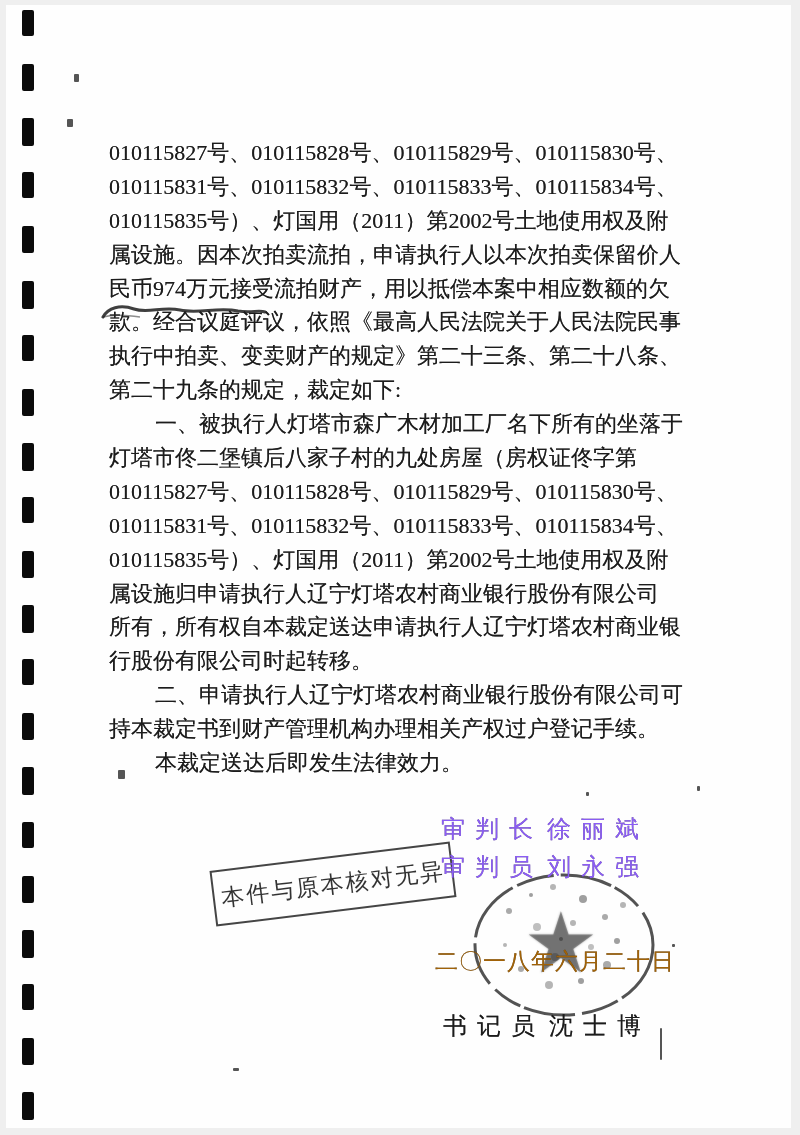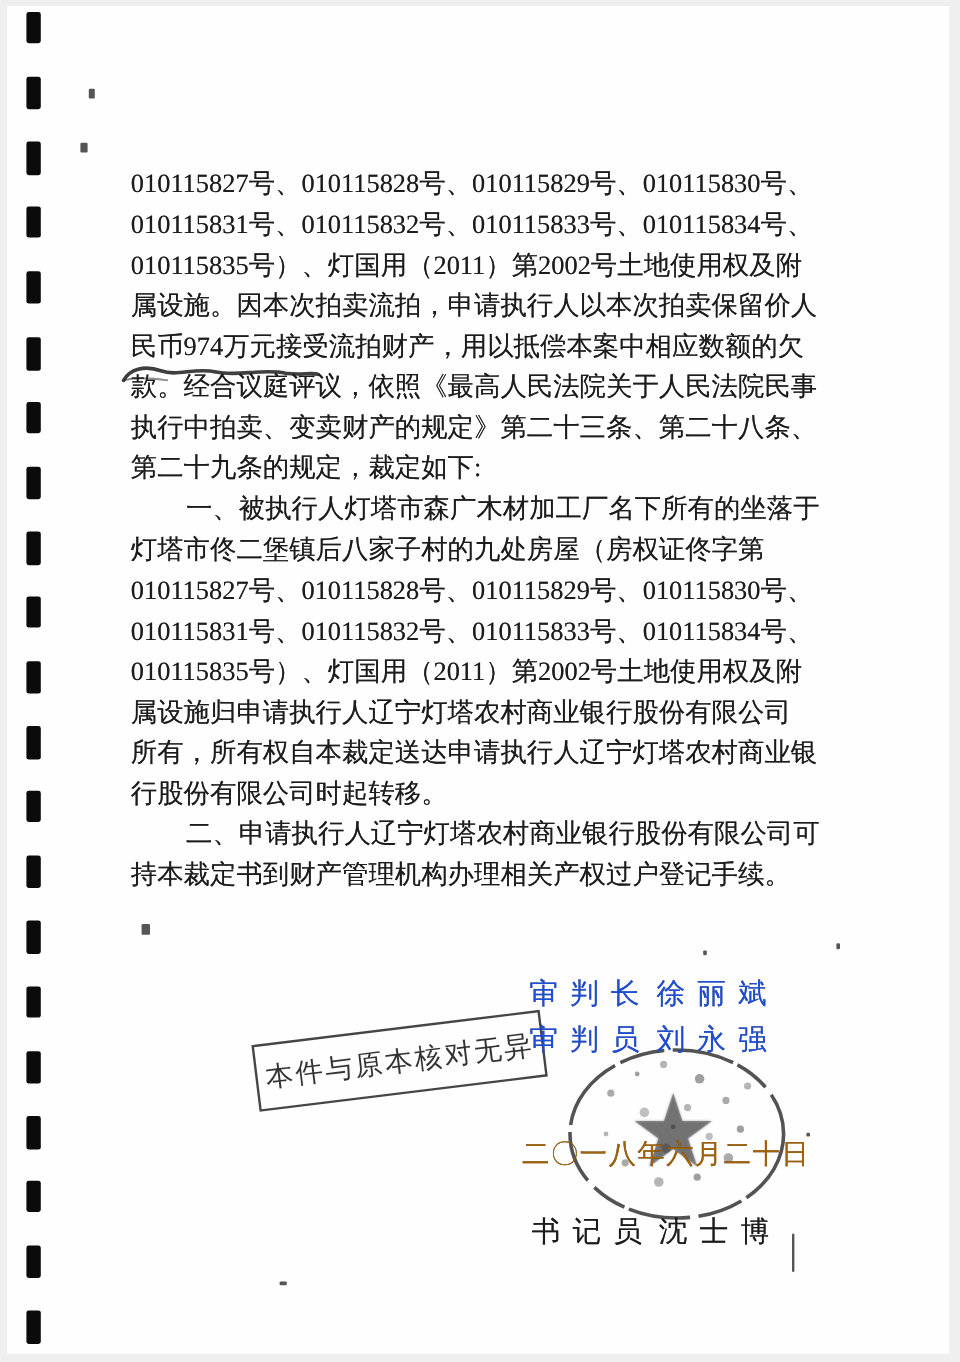--- a/index.html
+++ b/index.html
@@ -24,21 +24,21 @@
     font-size:22px;color:#1c1c1c;
     text-shadow:0 0 .4px rgba(10,10,10,.65);
   }
   .line{height:33.9px;line-height:33.9px;white-space:nowrap;}
   .line.j{display:flex;justify-content:flex-start;}
   .line.ind{padding-left:46px;}
   .line.j span{display:inline-block;}
   
   .sig-block{position:absolute;left:435px;top:806px;z-index:3;}
   .sig-line{
-    height:37.5px;line-height:37.5px;font-size:24px;color:#1d4ed8;
+    height:37.5px;line-height:37.5px;font-size:24px;color:#8b5cf6;
     letter-spacing:2px;white-space:nowrap;
     text-shadow:0 0 .4px rgba(10,10,10,.6);
   }
   .sig-line .name{margin-left:12px;}
   .date-line{
     position:absolute;left:429px;top:941px;z-index:3;
     font-size:23px;color:#a16207;letter-spacing:1px;white-space:nowrap;
     text-shadow:0 0 .4px rgba(10,10,10,.6);
   }
   .clerk-line{
@@ -458,20 +458,21 @@
         <span>产</span>
         <span>权</span>
         <span>过</span>
         <span>户</span>
         <span>登</span>
         <span>记</span>
         <span>手</span>
         <span>续</span>
         <span>。</span>
       </div>
+      <div class="line ind">本裁定送达后即发生法律效力。</div>
     </div>
 
   <svg class="pen-underline" width="168" height="22" viewBox="0 0 168 22">
     <path d="M3,16 C8,7 20,3 34,8 C48,13 62,5 80,9 C98,13 118,6 138,10 C150,12 160,9 165,11" fill="none" stroke="#1d1d1d" stroke-width="3" stroke-linecap="round" opacity="0.85"></path>
     <path d="M3,16 C14,13 26,14 40,16" fill="none" stroke="#1d1d1d" stroke-width="1.6" opacity="0.5"></path>
   </svg>
 
   <div class="rect-stamp">
     <span>本件与原本核对无异</span>
   </div>

